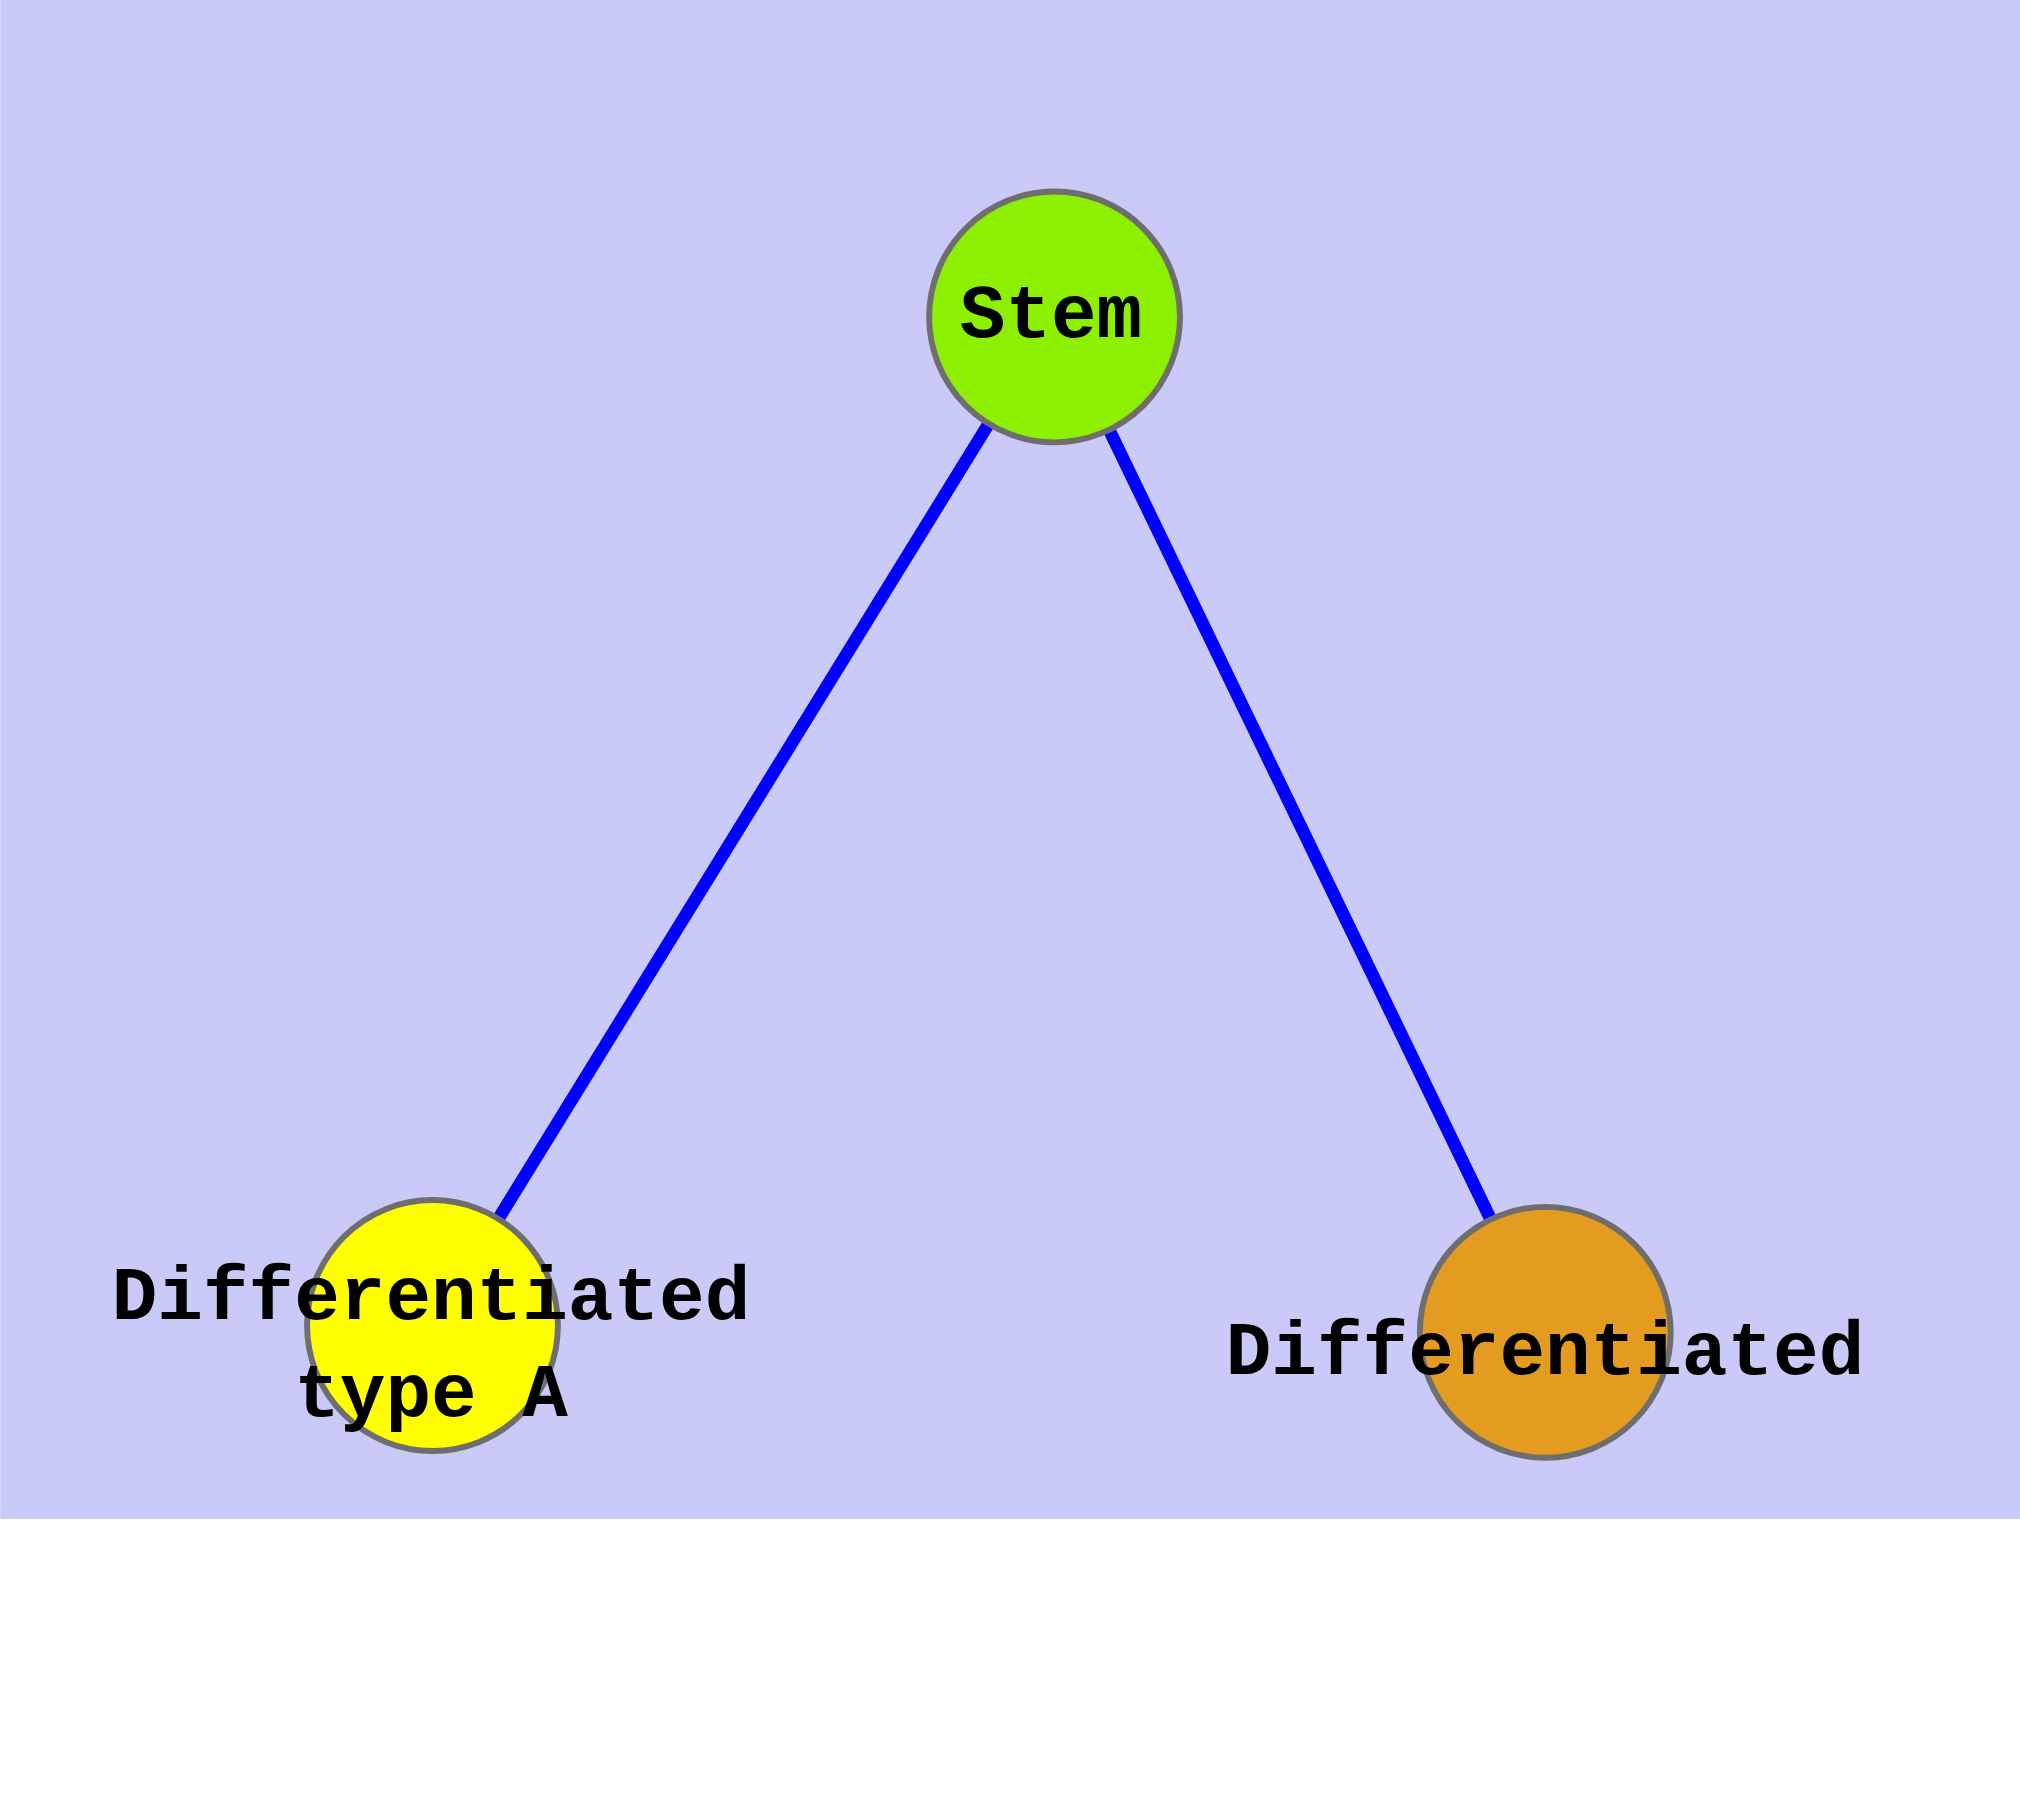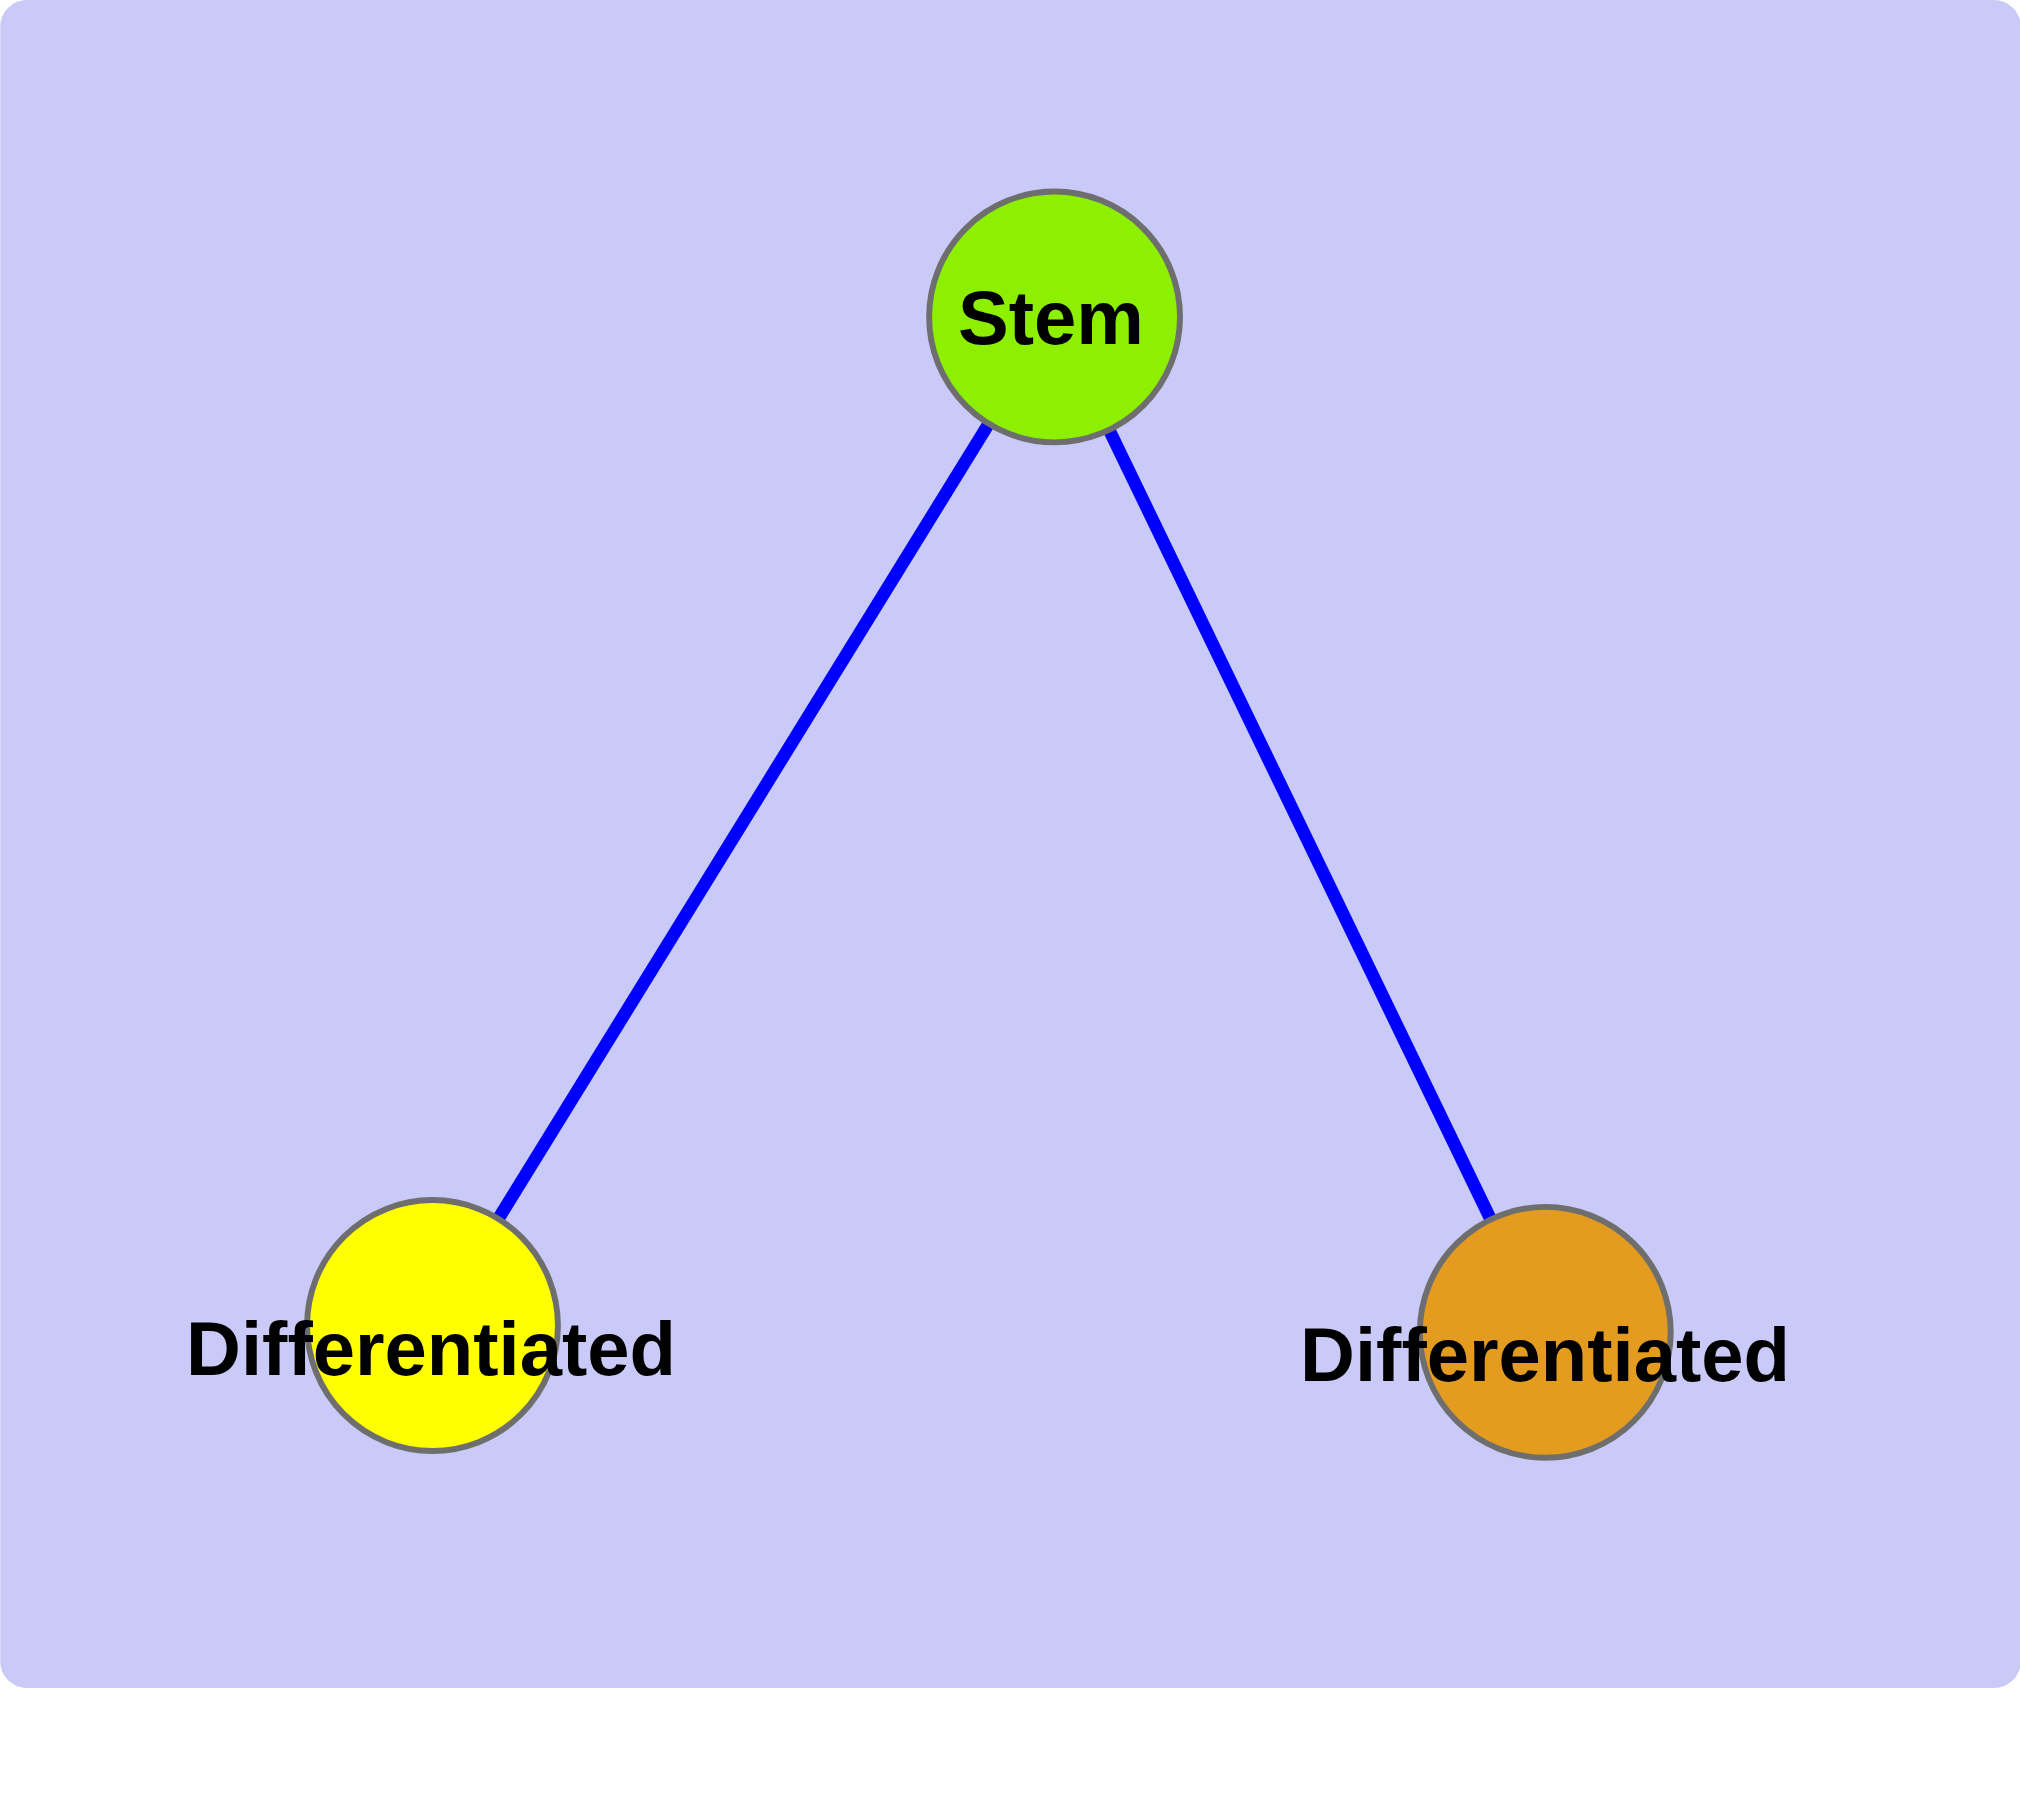--- a/index.html
+++ b/index.html
@@ -2,24 +2,23 @@
 <html style="font-size:13.6px"><head>
 <meta charset="utf-8">
 <style>
   html, body {
     margin: 0;
     padding: 0;
   }
   .canvas {
     position: relative;
     width: 2021px;
-    height: 1688px;
+    height: 1519px;
     overflow: hidden;
-    font-family: Liberation Sans, sans-serif;
-    border-radius: 27px;
+    font-family: Liberation Mono, monospace;
   }
   .canvas svg {
     position: absolute;
     left: 0;
     top: 0;
   }
   .edge {
     stroke-width: 15;
     fill: none;
   }
@@ -57,19 +56,20 @@
 
     <circle class="node-circle" cx="1823" cy="1572" r="148" fill="#E49C20" stroke="#6E6E6E"></circle>
   </svg>
 
   <div class="node-label" style="left:1051px; top:317px;">
     <span class="line">Stem</span>
   </div>
 
   <div class="node-label" style="left:431px; top:1348px;">
     <span class="line">Differentiated</span>
+    <span class="line">type A</span>
   </div>
 
   <div class="node-label" style="left:1545px; top:1354px;">
     <span class="line">Differentiated</span>
   </div>
 </div>
 
 
 </body></html>

